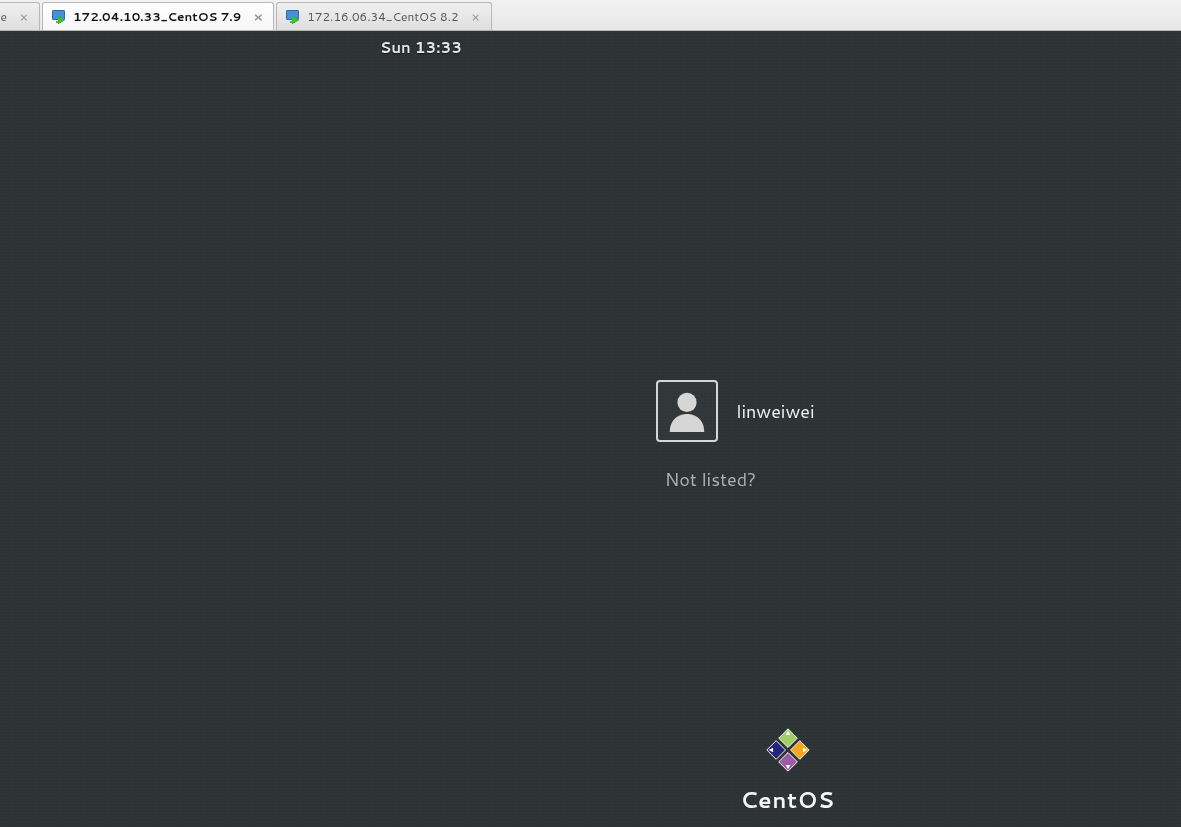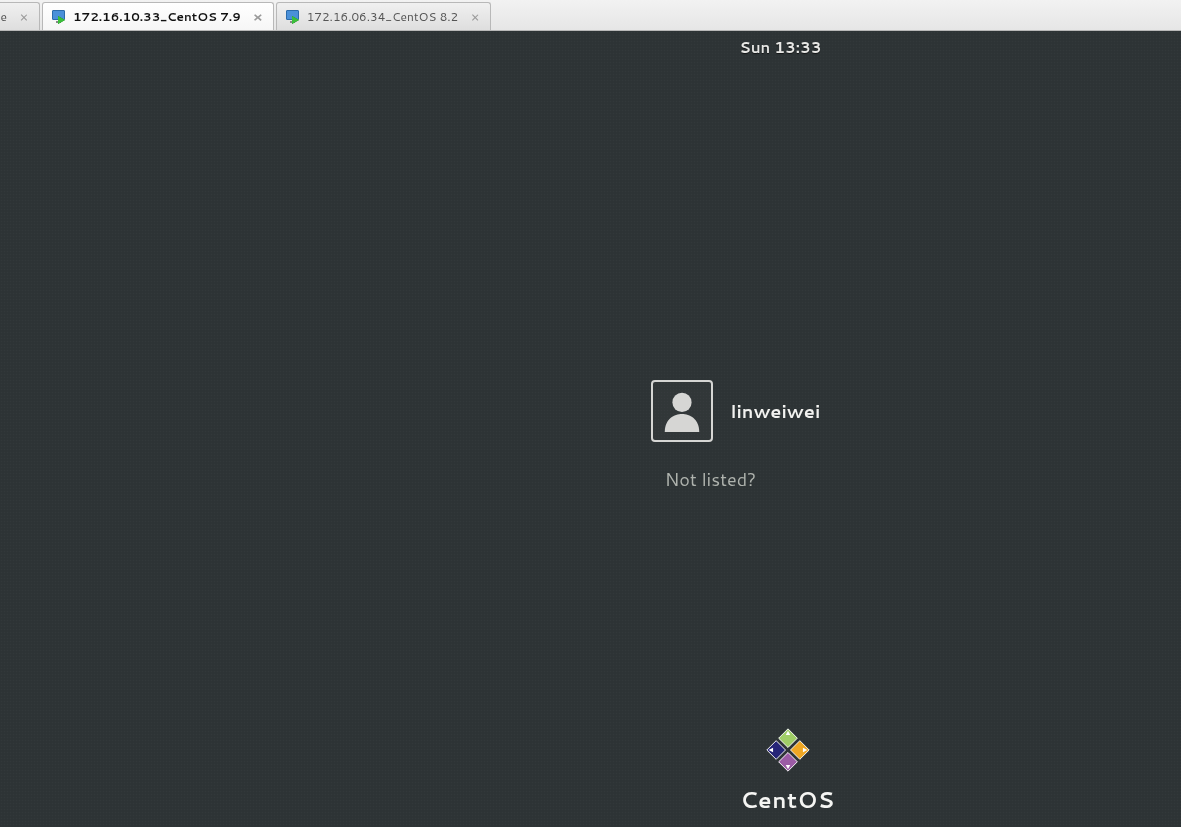--- a/index.html
+++ b/index.html
@@ -92,21 +92,21 @@
       radial-gradient(rgba(0,0,0,0.05) 0.5px, transparent 0.5px);
     background-size: 3px 3px, 3px 3px;
     background-position: 0 0, 1.5px 1.5px;
     color: #eeeeec;
   }
   
 
   .clock {
     position: absolute;
     top: 6px; left: 0; width: 100%;
-    display: flex; justify-content: center;
+    display: flex; justify-content: flex-start;
     padding-left: 380px;
     font-size: 15px; font-weight: 600;
     color: #e8e8e6;
     text-shadow: 0 1px 1px rgba(0,0,0,0.6);
     pointer-events: none;
   }
 
   .login-area {
     position: absolute;
     left: 0; top: 0; width: 100%; height: 100%;
@@ -129,21 +129,21 @@
   }
   .avatar-box {
     width: 62px; height: 62px;
     border: 2px solid #d6d6d4;
     border-radius: 4px;
     display: flex; align-items: center; justify-content: center;
     background: rgba(255,255,255,0.02);
   }
   .avatar-svg { width: 46px; height: 46px; fill: #d6d6d4; }
   .username {
-    font-size: 18px; font-weight: 700; color: #f2f2f0;
+    font-size: 18px; font-weight: 400; color: #f2f2f0;
   }
 
   .not-listed {
     font-size: 18px;
     color: #aeb2ad;
     cursor: pointer;
     margin-left: -140px;
   }
 
   .branding {
@@ -167,21 +167,21 @@
 
   <div class="tab cut-left">
     <span>e</span>
     <span class="close">×</span>
   </div>
 
   <div class="tab active">
     <span class="icon-wrap">
       <span class="vm-icon"><span class="mon"></span><span class="stand"></span><span class="play"></span></span>
     </span>
-    <span>172.16.10.33_CentOS 7.9</span>
+    <span>172.04.10.33_CentOS 7.9</span>
     <span class="close">×</span>
   </div>
 
   <div class="tab">
     <span class="icon-wrap">
       <span class="vm-icon"><span class="mon"></span><span class="stand"></span><span class="play"></span></span>
     </span>
     <span>172.16.06.34_CentOS 8.2</span>
     <span class="close">×</span>
   </div>

